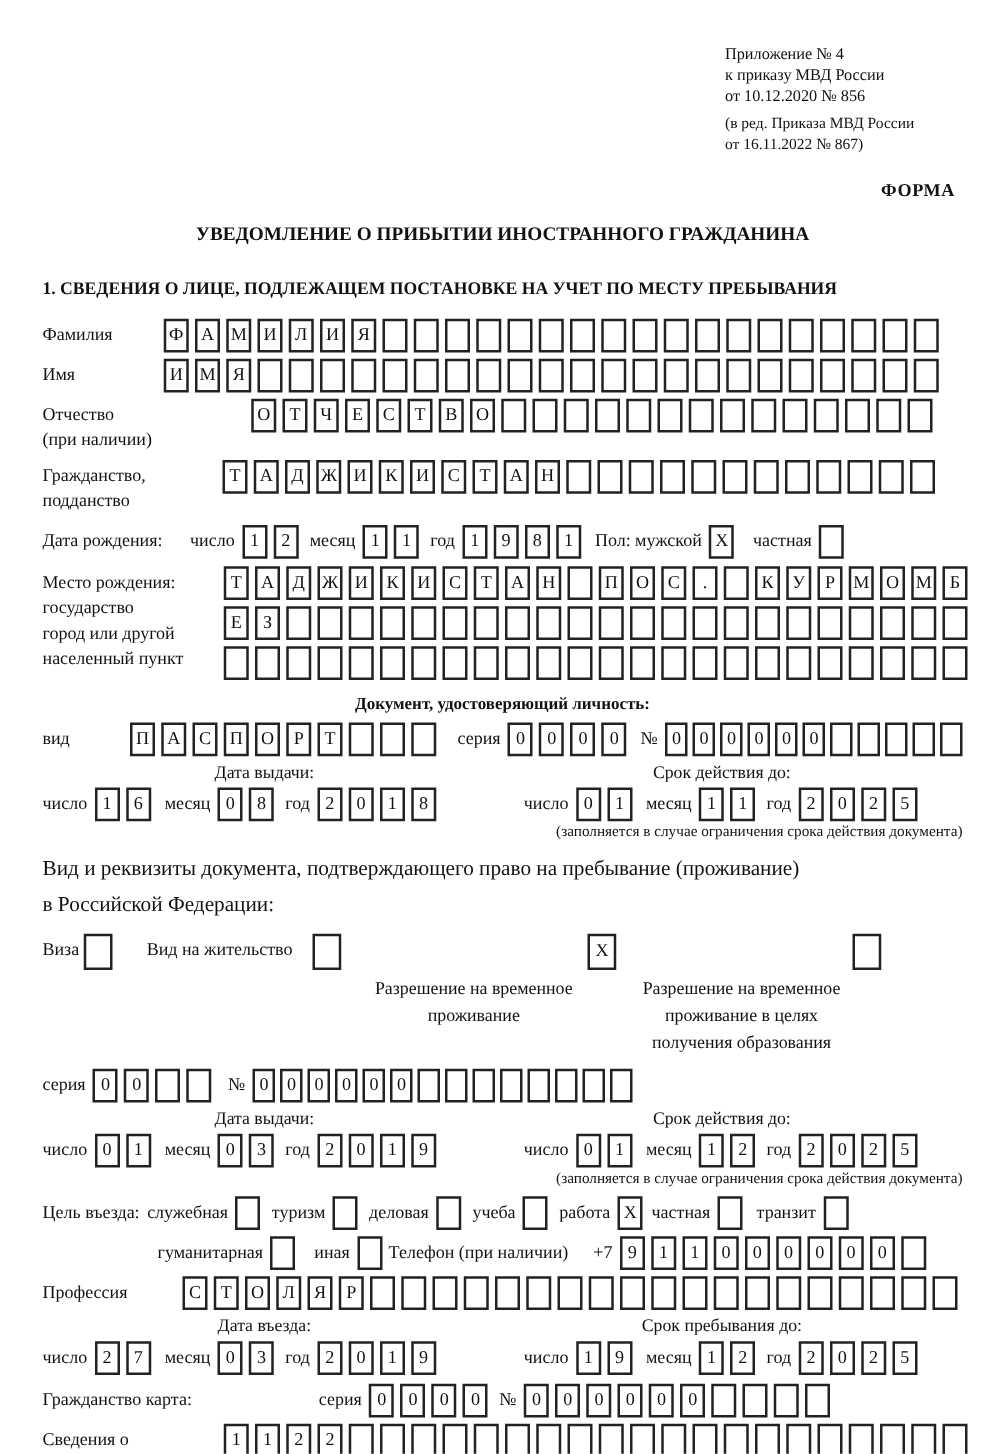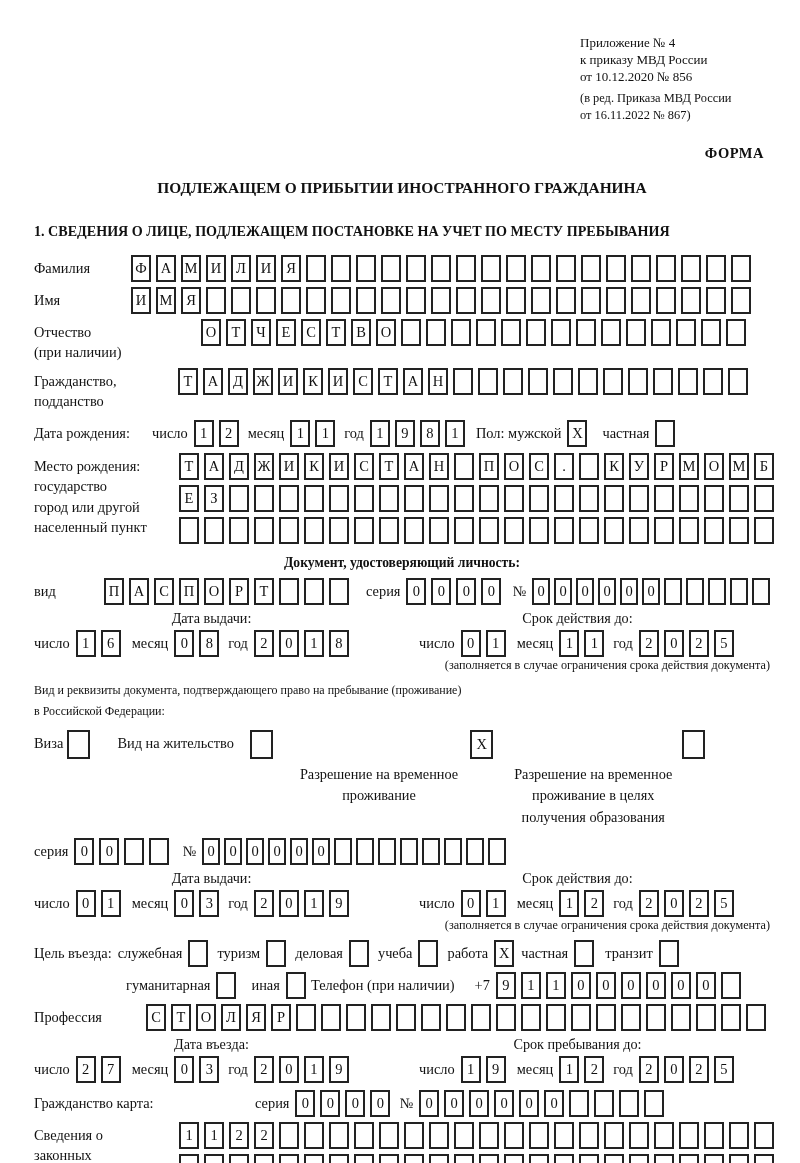--- a/index.html
+++ b/index.html
@@ -26,21 +26,21 @@
 
   .stack .boxes{margin-bottom:5px;}
   .dochead{text-align:center;font-weight:bold;font-size:13.6px;margin:6px 0 7px 0;}
 
   .dates{display:flex;margin-bottom:0;}
   .dhalf{flex:0 0 auto;}
   .dhead{text-align:center;font-size:14.2px;margin-bottom:3px;}
   .drow{display:flex;align-items:flex-start;}
   .note{text-align:right;font-size:12.2px;margin:1px 0 7px 0;}
 
-  .intro{font-size:12px;line-height:1.75;margin:2px 0 8px 0;font-family:Liberation Serif, serif;}
+  .intro{font-size:17px;line-height:1.75;margin:2px 0 8px 0;font-family:Liberation Serif, serif;}
   .pcheck{display:flex;align-items:flex-start;}
   .clabel{text-align:center;font-size:14.3px;line-height:1.5;padding-top:2px;margin-top:32px;}
 </style>
 </head>
 <body>
 
 <div class="page">
 
   <div class="hdr">
     <div>Приложение № 4</div>
@@ -48,21 +48,21 @@
     <div>от 10.12.2020 № 856</div>
     <div class="rev">
       <div>(в ред. Приказа МВД России</div>
       <div>от 16.11.2022 № 867)</div>
     </div>
   </div>
 
   <div class="forma">ФОРМА</div>
 
   <div class="title">
-    <div>ПОДЛЕЖАЩЕМ О ПРИБЫТИИ ИНОСТРАННОГО ГРАЖДАНИНА</div>
+    <div>УВЕДОМЛЕНИЕ О ПРИБЫТИИ ИНОСТРАННОГО ГРАЖДАНИНА</div>
   </div>
 
   <div class="sec">1. СВЕДЕНИЯ О ЛИЦЕ, ПОДЛЕЖАЩЕМ ПОСТАНОВКЕ НА УЧЕТ ПО МЕСТУ ПРЕБЫВАНИЯ</div>
 
   <div class="row">
     <div class="lbl" style="width:97px">Фамилия</div>
     <div class="boxes">
         <div class="cell">Ф</div>
         <div class="cell">А</div>
         <div class="cell">М</div>

